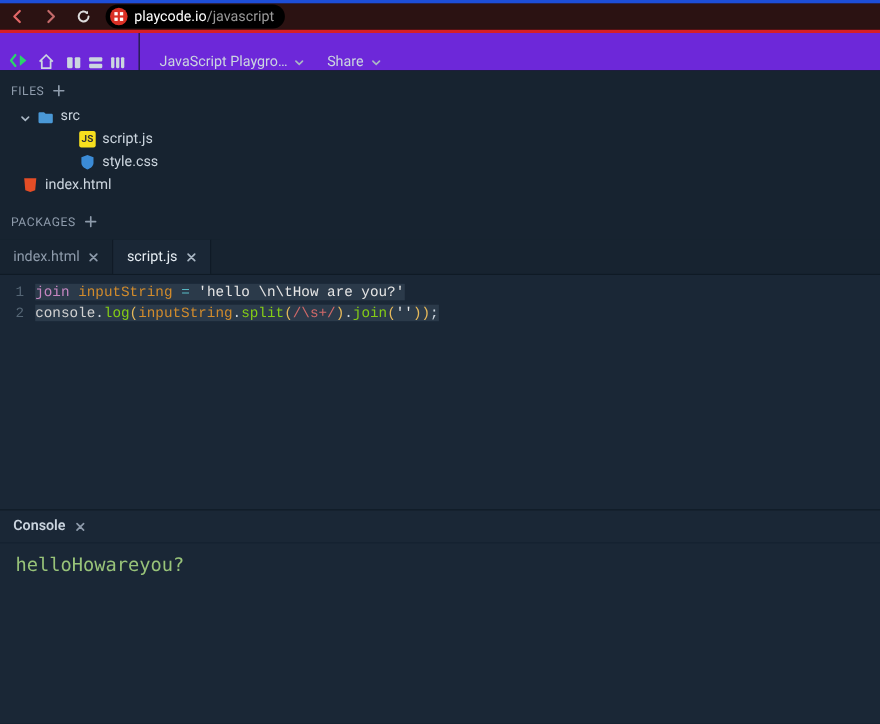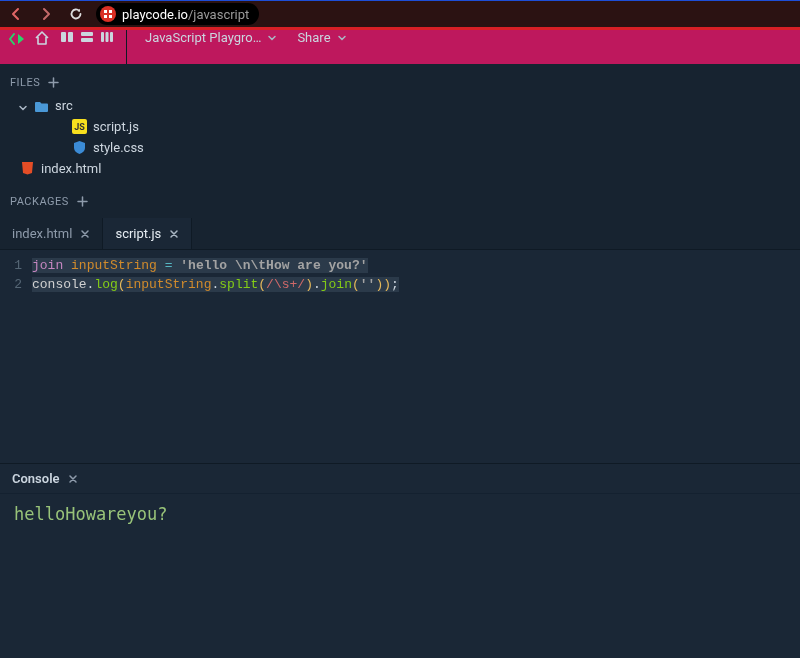--- a/index.html
+++ b/index.html
@@ -1,29 +1,29 @@
 <!DOCTYPE html>
 <html><head>
 <meta charset="utf-8">
 <style>
   * { box-sizing: border-box; margin: 0; padding: 0; }
   html, body { width: 800px; height: 658px; overflow: hidden; font-family: -apple-system, BlinkMacSystemFont, "Segoe UI", Roboto, sans-serif; background: #000; }
 
   
-  .browser-bar { height: 27px; background: #2b1212; display: flex; align-items: center; padding: 0 8px; gap: 12px; border-top: 1px solid #1d4ed8; }
+  .browser-bar { height: 27px; background: #2b1212; display: flex; align-items: center; padding: 0 8px; gap: 12px; border-top: 3px solid #1d4ed8; }
   .nav-icons { display: flex; gap: 14px; align-items: center; }
   .nav-icon svg { display:block; }
   .url-pill { display:flex; align-items:center; background:#000; border-radius: 14px; height:22px; padding: 0 10px 0 4px; gap:6px; }
   .url-favicon { width:16px; height:16px; border-radius:50%; background:#d93025; display:flex; align-items:center; justify-content:center; font-size:9px; color:#fff; font-weight:bold; }
   .url-text { color:#fff; font-size:13px; }
   .url-text .dim { color:#9a9a9a; }
   .red-line { height:3px; background:#d81f26; }
 
   
-  .app-bar { height:34px; background:#be185d; display:flex; align-items:flex-start; padding:0 8px; gap:8px; color:#aab7c4; font-size:13px; }
+  .app-bar { height:34px; background:#6d28d9; display:flex; align-items:flex-end; padding:0 8px; gap:8px; color:#aab7c4; font-size:13px; }
   .logo { width:18px; height:18px; display:flex; align-items:center; justify-content:center; }
   .logo svg { display:block; }
   .home-icon svg, .layout-icon svg { display:block; }
   .layout-group { display:flex; gap:6px; margin-left:2px; }
   .divider { width:1px; height:34px; background:#0f1a25; margin:0 4px; }
   .menu-item { display:flex; align-items:center; gap:6px; padding:0 6px; cursor:pointer; color:#cbd5df; }
   .chev svg { display:block; }
 
   
   .workspace { display:flex; height: calc(658px - 27px - 3px - 34px); background:#172330;flex-direction:column; }
@@ -50,21 +50,21 @@
   .tab.active { background:#1a2736; color:#e6edf3; }
   .tab .close svg{display:block;}
 
   .code-pane { flex:1; display:flex; font-family: Menlo, Consolas, "Courier New", monospace; font-size:13px; line-height:19px; padding-top:6px; }
   .gutter { width:32px; text-align:right; color:#556675; padding-right:10px; user-select:none; }
   .code { flex:1; white-space:pre; color:#cdd6df; }
   .hl { background:#2b3a4a; }
   .tok-kw { color:#c586c0; }
   .tok-var { color:#d18b2c; }
   .tok-op { color:#56b6c2; }
-  .tok-str { color:#a3a3a3;font-weight:bold; }
+  .tok-str { color:#e5e5e5; }
   .tok-obj { color:#d1d1d1; }
   .tok-call { color:#84cc16; }
   .tok-regex { color:#d16969; }
   .tok-punc { color:#e6b95a; }
 
   .console-pane { height:195px; border-top:1px solid #0f1a25; background:#1a2736; display:flex; flex-direction:column; }
   .console-hdr { display:flex; align-items:center; gap:8px; padding:7px 12px; color:#cbd5df; font-size:13px; font-weight:600; border-bottom:1px solid #142130;}
   .console-hdr .close svg{display:block;}
   .console-body { padding:10px 14px; font-family: Menlo, Consolas, monospace; font-size:17px; color:#98c379; }
 </style>

